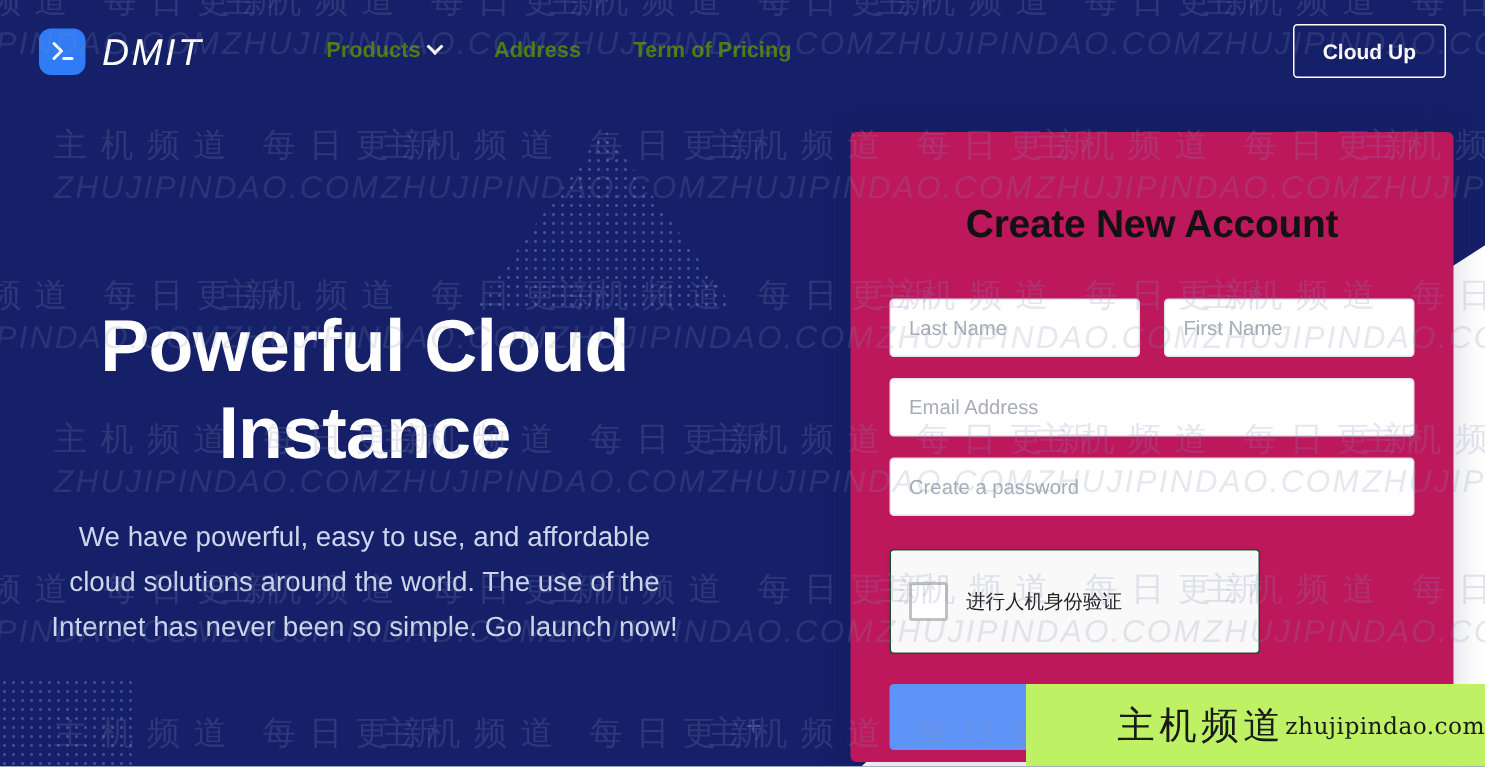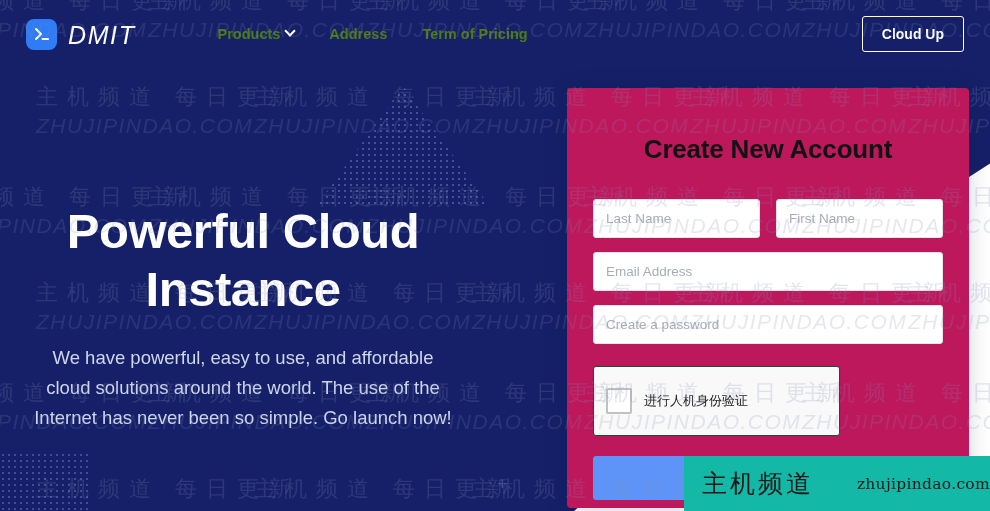--- a/index.html
+++ b/index.html
@@ -300,26 +300,25 @@
     font-weight: 400;
   }
 
   
   .wm-badge {
     position: absolute;
     right: 0;
     bottom: 0;
     width: 306px;
     height: 55px;
-    background: #14b8a6;
-    display: flex;
-    align-items: center;
-    justify-content: space-between;
+    background: #bef264;
+    display: flex;
+    align-items: center;
+    justify-content: flex-end;
     padding-left: 18px;
-    gap: 12px;
     z-index: 80;
   }
   .wm-badge-cn {
     font-size: 25px;
     letter-spacing: 3px;
     color: #1a1a1a;
     font-family: "DejaVu Sans", sans-serif;
   }
   .wm-badge-en {
     font-size: 15.5px;

